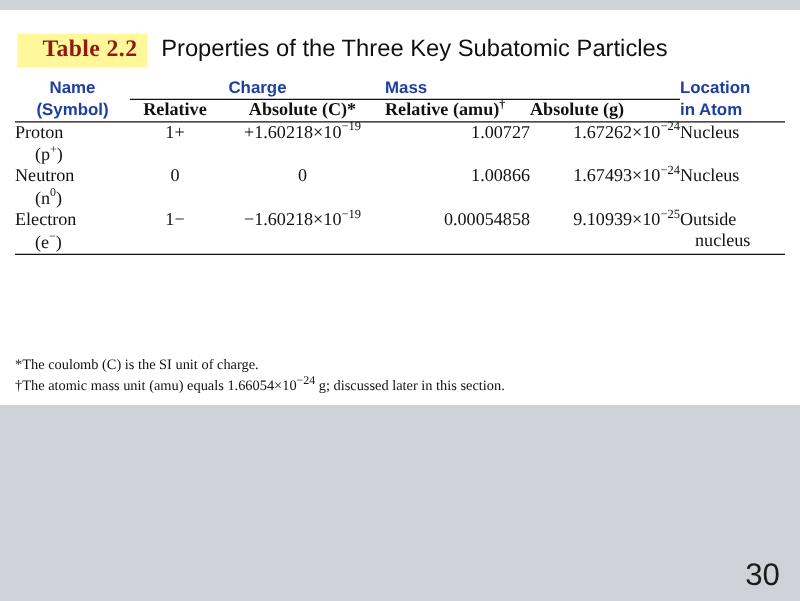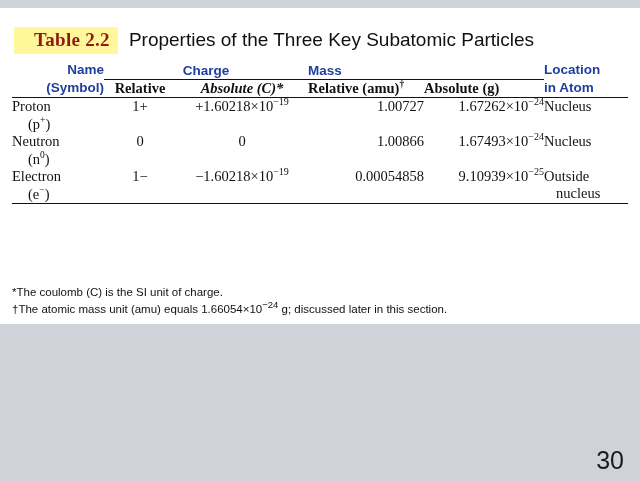--- a/index.html
+++ b/index.html
@@ -77,23 +77,23 @@
     padding-bottom: 1px;
   }
   .hdr-sub {
     font-family: "Liberation Serif", serif;
     font-weight: bold;
     font-size: 14.5px;
     color: #111111;
     text-align: center;
     padding-bottom: 5px;
   }
-  .col-name { width: 92px; text-align: right; }
+  .col-name { width: 92px; text-align: center; }
   .col-rel-charge { width: 72px; text-align: center; }
-  .col-abs-charge { width: 132px; text-align: center; font-style: italic; }
+  .col-abs-charge { width: 132px; text-align: center; }
   .col-rel-mass { width: 116px; text-align: left; margin-top: 36px; }
   .col-abs-mass { width: 120px; text-align: left; }
   .col-loc { width: 84px; text-align: left; }
   .charge-rule {
     border-bottom: 1.2px solid #111;
   }
   .mass-rule {
     border-bottom: 1.2px solid #111;
   }
   .row-rule td {
@@ -118,21 +118,21 @@
   .cell-loc { text-align: left; }
   .loc-2nd { display: block; padding-left: 12px; }
   sup { font-size: 9.5px; vertical-align: super; line-height: 0; }
   .sci sup { font-size: 10px; }
 
   .footnotes {
     position: absolute;
     left: 12px;
     top: 276px;
     width: 612px;
-    font-family: Liberation Sans, sans-serif;
+    font-family: Liberation Serif, serif;
     font-size: 11.5px;
     color: #111111;
     line-height: 1.45;
   }
   .footnotes div { white-space: nowrap; }
   .page-num {
     position: absolute;
     right: 16px;
     bottom: 6px;
     font-family: "Liberation Sans", sans-serif;

